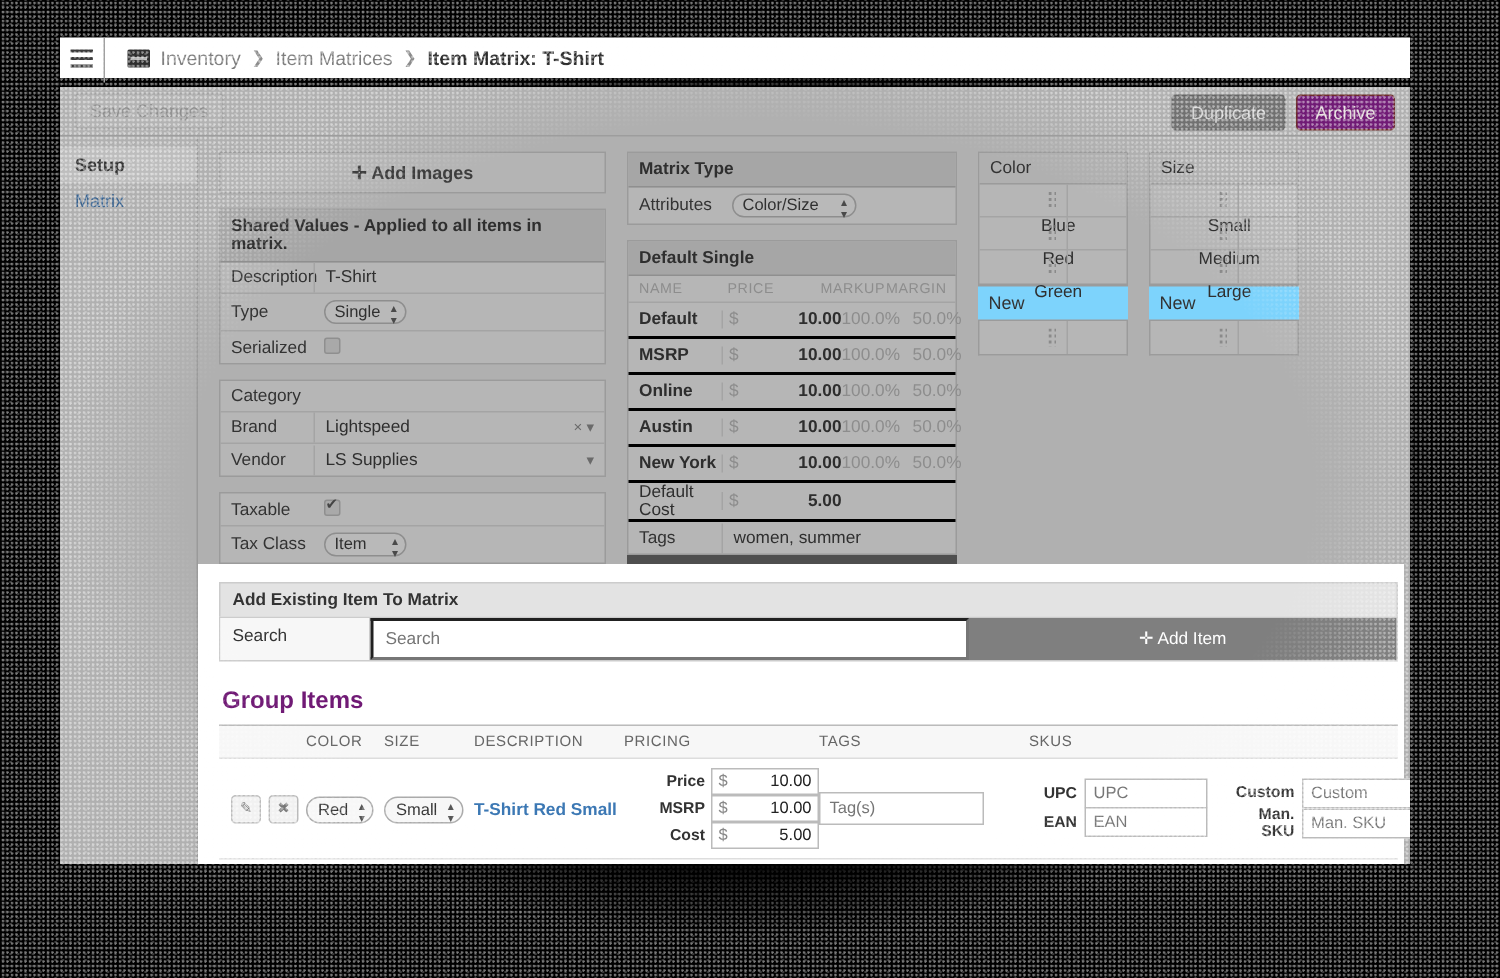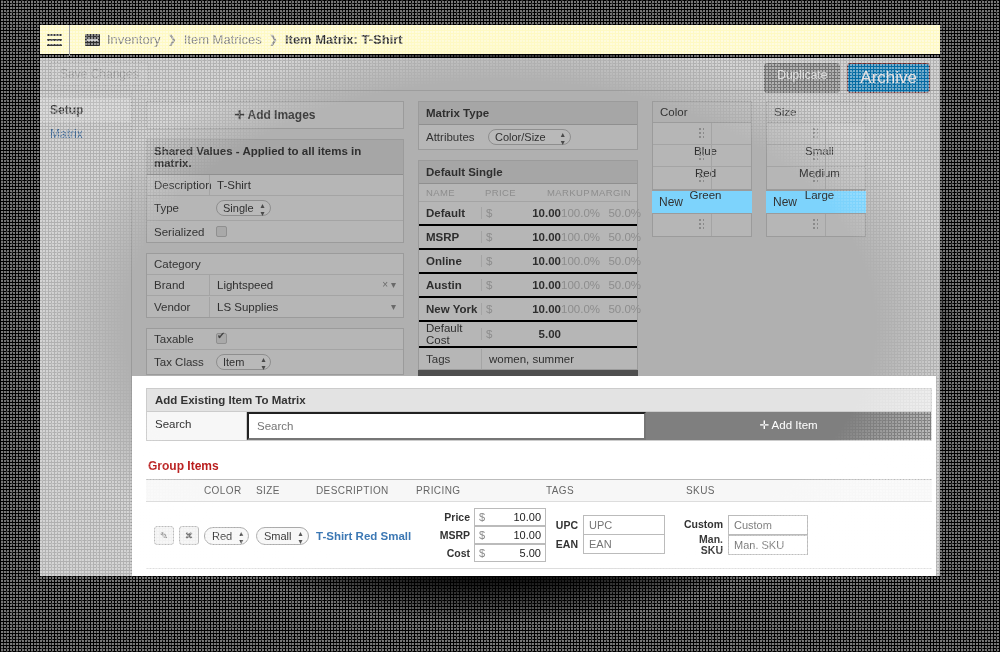--- a/index.html
+++ b/index.html
@@ -34,22 +34,22 @@
     width: 900px; height: 551px;
     background: #b0b0b0;
     overflow: hidden;
     z-index: 2;
   }
 
   
   .topbar {
     display: flex; align-items: center;
     height: 33px;
-    background: #fef9c3;
-    border-bottom: 4px solid #000000;
+    background: #ffffff;
+    border-bottom: 6px solid #000000;
   }
   .hamburger {
     width: 30px; display: flex; flex-direction: column;
     gap: 3px; align-items: center; justify-content: center;
     height: 33px; cursor: pointer;
     border-right: 1px solid #a0a0a0;
     padding: 0 8px;
   }
   .hamburger span { display: block; width: 15px; height: 2px; background: #3a3a3a; }
   .breadcrumb {
@@ -88,22 +88,22 @@
   .actionbar .right {
     position: absolute; right: 10px; top: 5px;
     display: flex; gap: 7px;
   }
   .btn-dup {
     font-size: 12px; color: #d5d5d5;
     background: #717171; border: 1px solid #666;
     border-radius: 3px; padding: 4px 12px; cursor: pointer;
   }
   .btn-arch {
-    font-size: 17px; color: #e2dada;
-    background: #0369a1; border: 1px solid #6e2c2c;
+    font-size: 12px; color: #e2dada;
+    background: #701a75; border: 1px solid #6e2c2c;
     border-radius: 3px; padding: 4px 12px; cursor: pointer;
   }
 
   
   .body { display: flex; height: 485px; }
   .sidebar {
     width: 92px; background: #b0b0b0;
     border-right: 1px solid #9a9a9a;
     padding-top: 7px; flex: none;
   }
@@ -222,21 +222,21 @@
     width: 100px; flex: none; font-size: 11.5px; color: #333;
     background: #f7f7f7; padding: 6px 8px; border-right: 1px solid #ccc;
   }
   .srow .sinput {
     flex: 1; font-size: 11.5px; color: #999; padding: 6px 8px; background: #fff;
   }
   .btn-additem {
     width: 285px; flex: none; background: #7f7f7f; color: #fff;
     font-size: 11.5px; text-align: center; padding: 6px 0; cursor: pointer;
   }
-  .group-title { font-size: 12px; font-weight: bold; color: #b91c1c; margin: 18px 0 6px 2px; }
+  .group-title { font-size: 16px; font-weight: bold; color: #701a75; margin: 18px 0 6px 2px; }
   .gt-head {
     display: flex; background: #f7f7f7; border-top: 1px solid #bbb;
     border-bottom: 1px solid #ddd;
     font-size: 10px; color: #666; letter-spacing: .4px; padding: 5px 0;
   }
   .gt-row { display: flex; align-items: center; border-bottom: 1px solid #ddd; padding: 6px 0; }
   .c-act { width: 58px; flex: none; display: flex; gap: 5px; padding-left: 8px;}
   .c-color { width: 52px; flex: none; }
   .c-size { width: 60px; flex: none; }
   .c-desc { width: 100px; flex: none; }
@@ -563,20 +563,23 @@
                 </span>
               </div>
               <div class="price-line">
                 <span class="price-label">Cost</span>
                 <span class="price-box">
                   <span class="cur">$</span>
                   <span class="amt">5.00</span>
                 </span>
               </div>
             </div>
+            <div class="c-tags">
+              <input class="tinput" type="text" placeholder="Tag(s)" style="">
+            </div>
             <div class="c-skus" style="display:flex;gap:14px;">
               <div>
                 <div class="sku-line">
                   <span class="sku-label">UPC</span>
                   <input class="sku-input" type="text" placeholder="UPC" style="">
                 </div>
                 <div class="sku-line">
                   <span class="sku-label">EAN</span>
                   <input class="sku-input" type="text" placeholder="EAN" style="">
                 </div>

